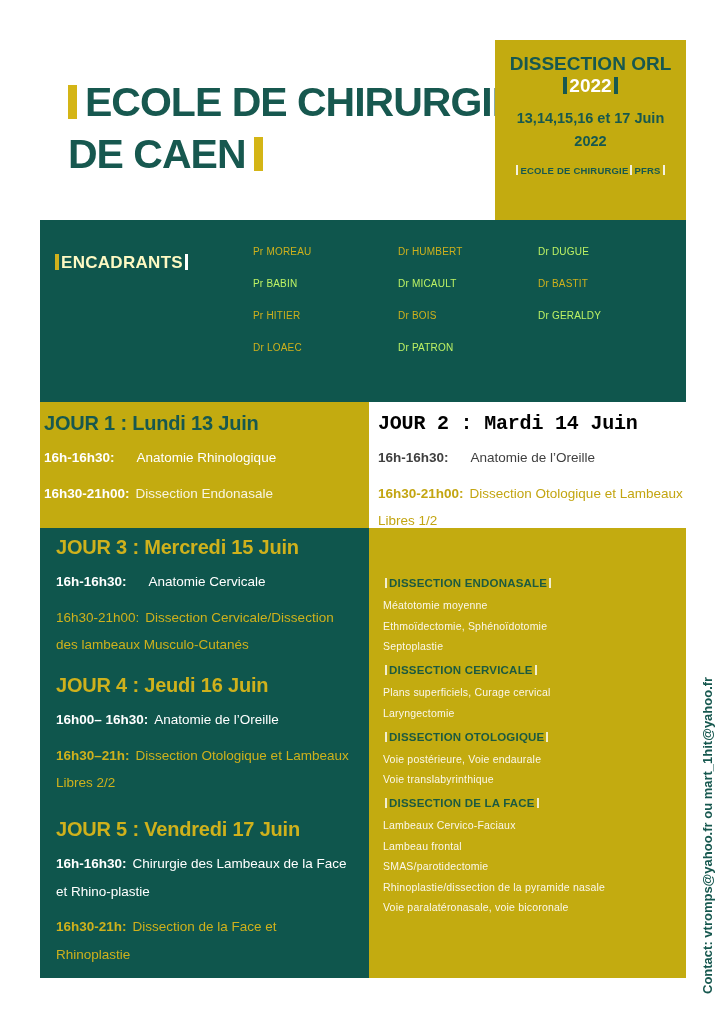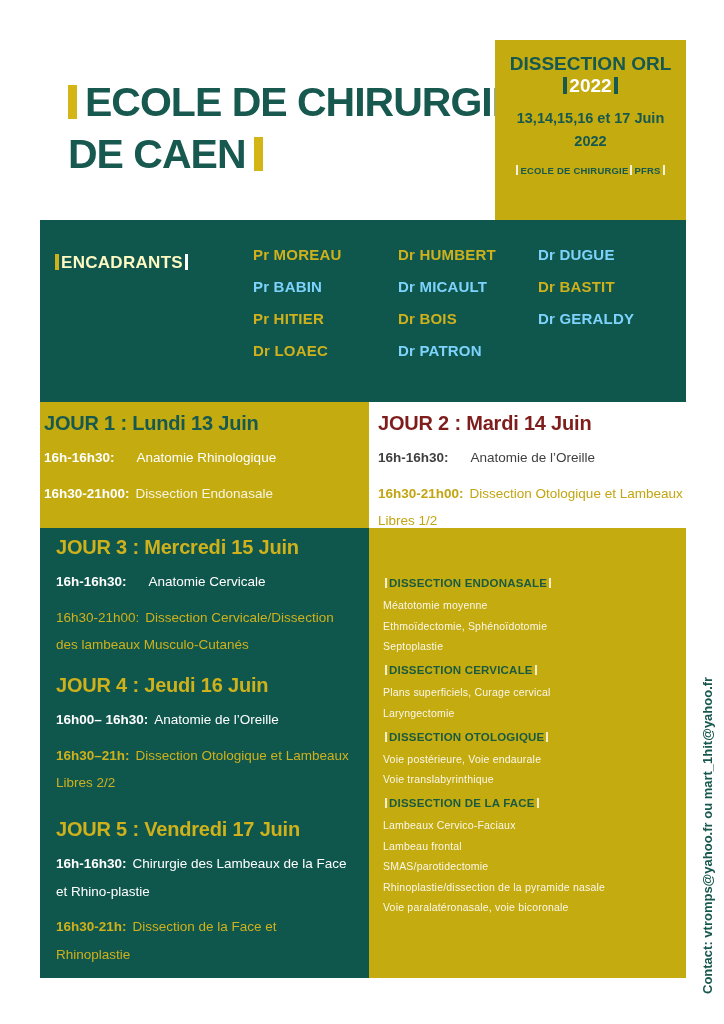--- a/index.html
+++ b/index.html
@@ -25,31 +25,31 @@
   .info-l5 { color:#17584f; font-size:9.5px; font-weight:700; letter-spacing:.2px; }
   .wbar { display:inline-block; width:2px; height:10px; background:#f4f1e2; transform:translateY(1px); margin:0 2px; }
 
   
   .band { position:absolute; left:40px; top:220px; width:646px; height:182px; background:#0f564d; }
   .enc-label { position:absolute; left:15px; top:32px; font-size:17px; font-weight:700; color:#fef9c3; letter-spacing:.3px; }
   .ebar-g { display:inline-block; width:4px; height:16px; background:#cfb11c; transform:translateY(2px); margin-right:2px; }
   .ebar-w { display:inline-block; width:3px; height:16px; background:#ffffff; transform:translateY(2px); margin-left:2px; }
   .enc-col { position:absolute; top:26px; }
   .enc-col.c1 { left:213px; } .enc-col.c2 { left:358px; } .enc-col.c3 { left:498px; }
-  .enc-name { height:32px; font-size:15px; font-weight:700; letter-spacing:.2px; }
-  .t-gold { color:#cfb11c; } .t-white { color:#7dd3fc; }
+  .enc-name { height:32px; font-size:10px; font-weight:400; letter-spacing:.2px; }
+  .t-gold { color:#cfb11c; } .t-white { color:#bef264; }
 
   
   .day1-box { position:absolute; left:40px; top:402px; width:393px; height:126px; background:#c3ab10; padding:10px 4px 0; }
   .day2-box { position:absolute; left:369px; top:402px; width:317px; height:126px; background:#ffffff; padding:10px 0 0 9px; }
   .teal-block { position:absolute; left:40px; top:528px; width:329px; height:450px; background:#0f564d; }
   .olive-col { position:absolute; left:369px; top:528px; width:317px; height:450px; background:#c3ab10; padding:49px 14px 0 14px; }
 
   .day-title { font-size:20px; font-weight:700; letter-spacing:-.2px; margin-bottom:9px; }
-  .dt-teal { color:#17584f; } .dt-gold { color:#cfb11c; } .dt-gold2 { color:#7f1d1d; }
+  .dt-teal { color:#17584f; } .dt-gold { color:#cfb11c; } .dt-gold2 { color:#000000;font-family:Liberation Mono, monospace; }
   .sched-line { font-size:13.5px; line-height:2.05; margin-bottom:8px; }
   .time { font-weight:700; margin-right:6px; }
   .time.wide { margin-right:22px; }
   .time.nobold { font-weight:400; }
   .l-white { color:#ffffff; } .l-cream { color:rgba(255,255,255,.88); }
   .l-dark { color:#3f3f3f; } .l-gold { color:#cfb11c; } .l-gold2 { color:#c3a511; }
   .day-sec { position:absolute; left:0; width:329px; padding:0 16px; }
   .d3 { top:8px; } .d4 { top:146px; } .d5 { top:290px; }
 
   

